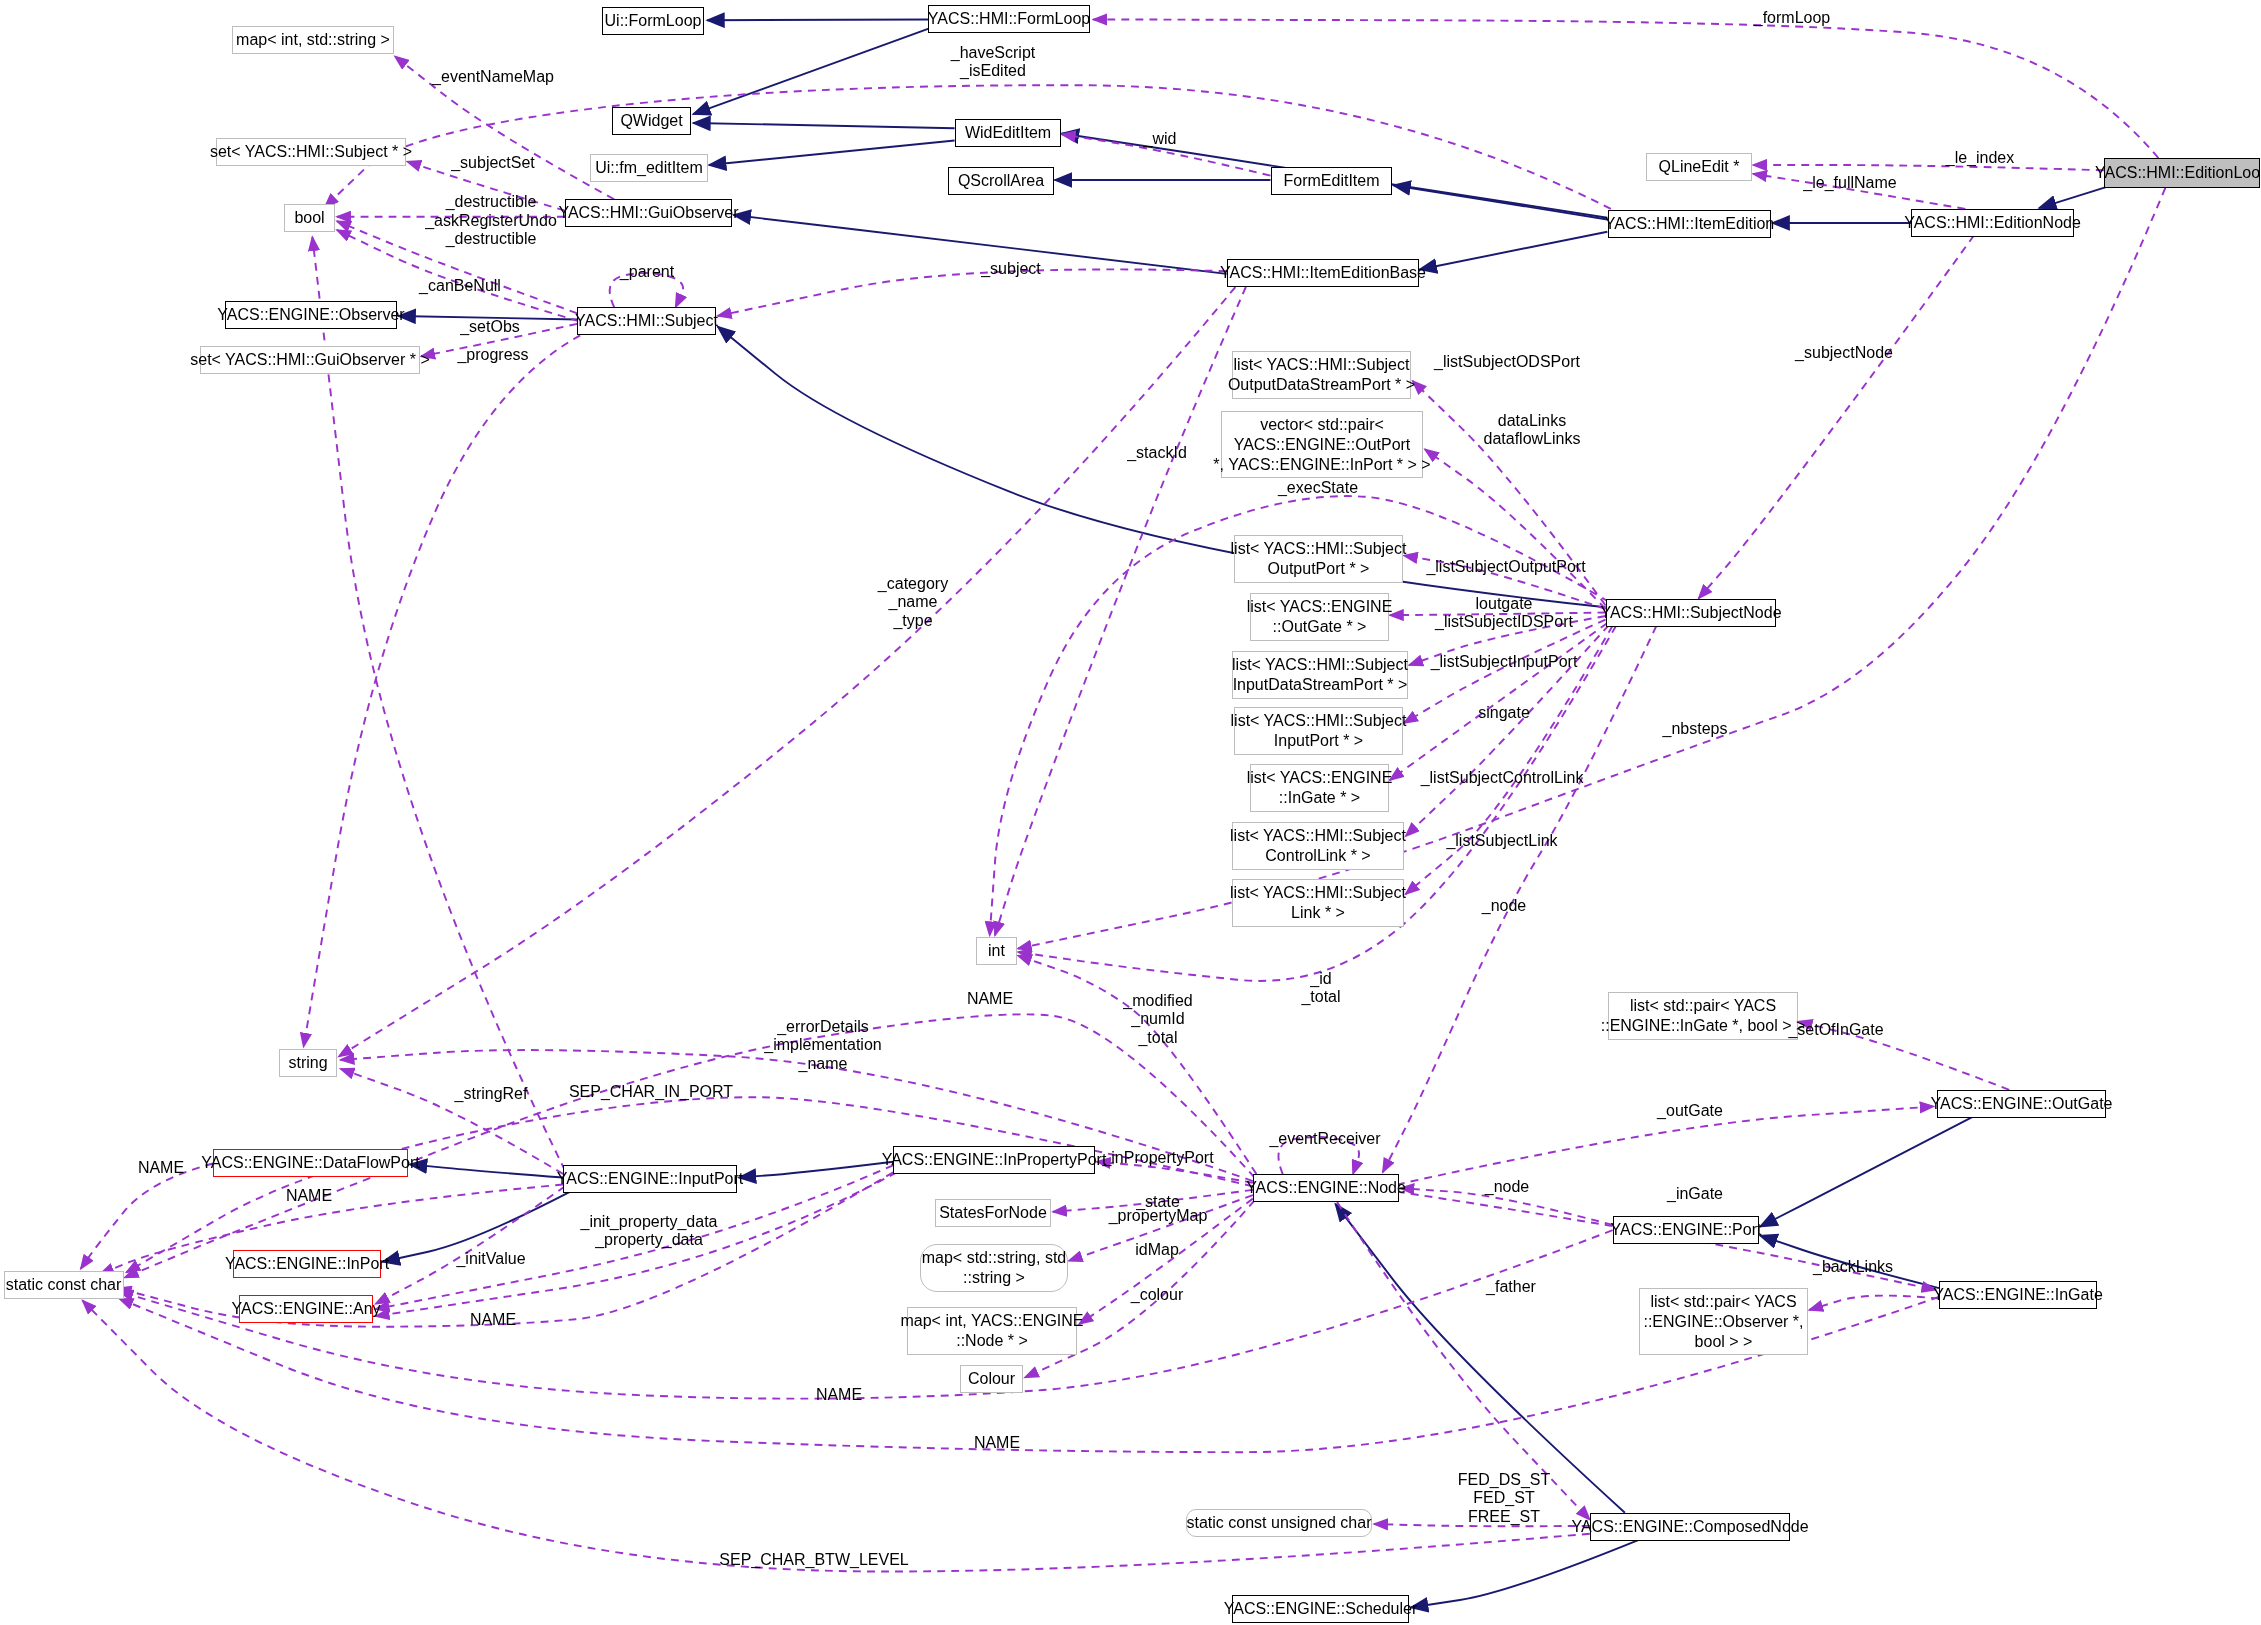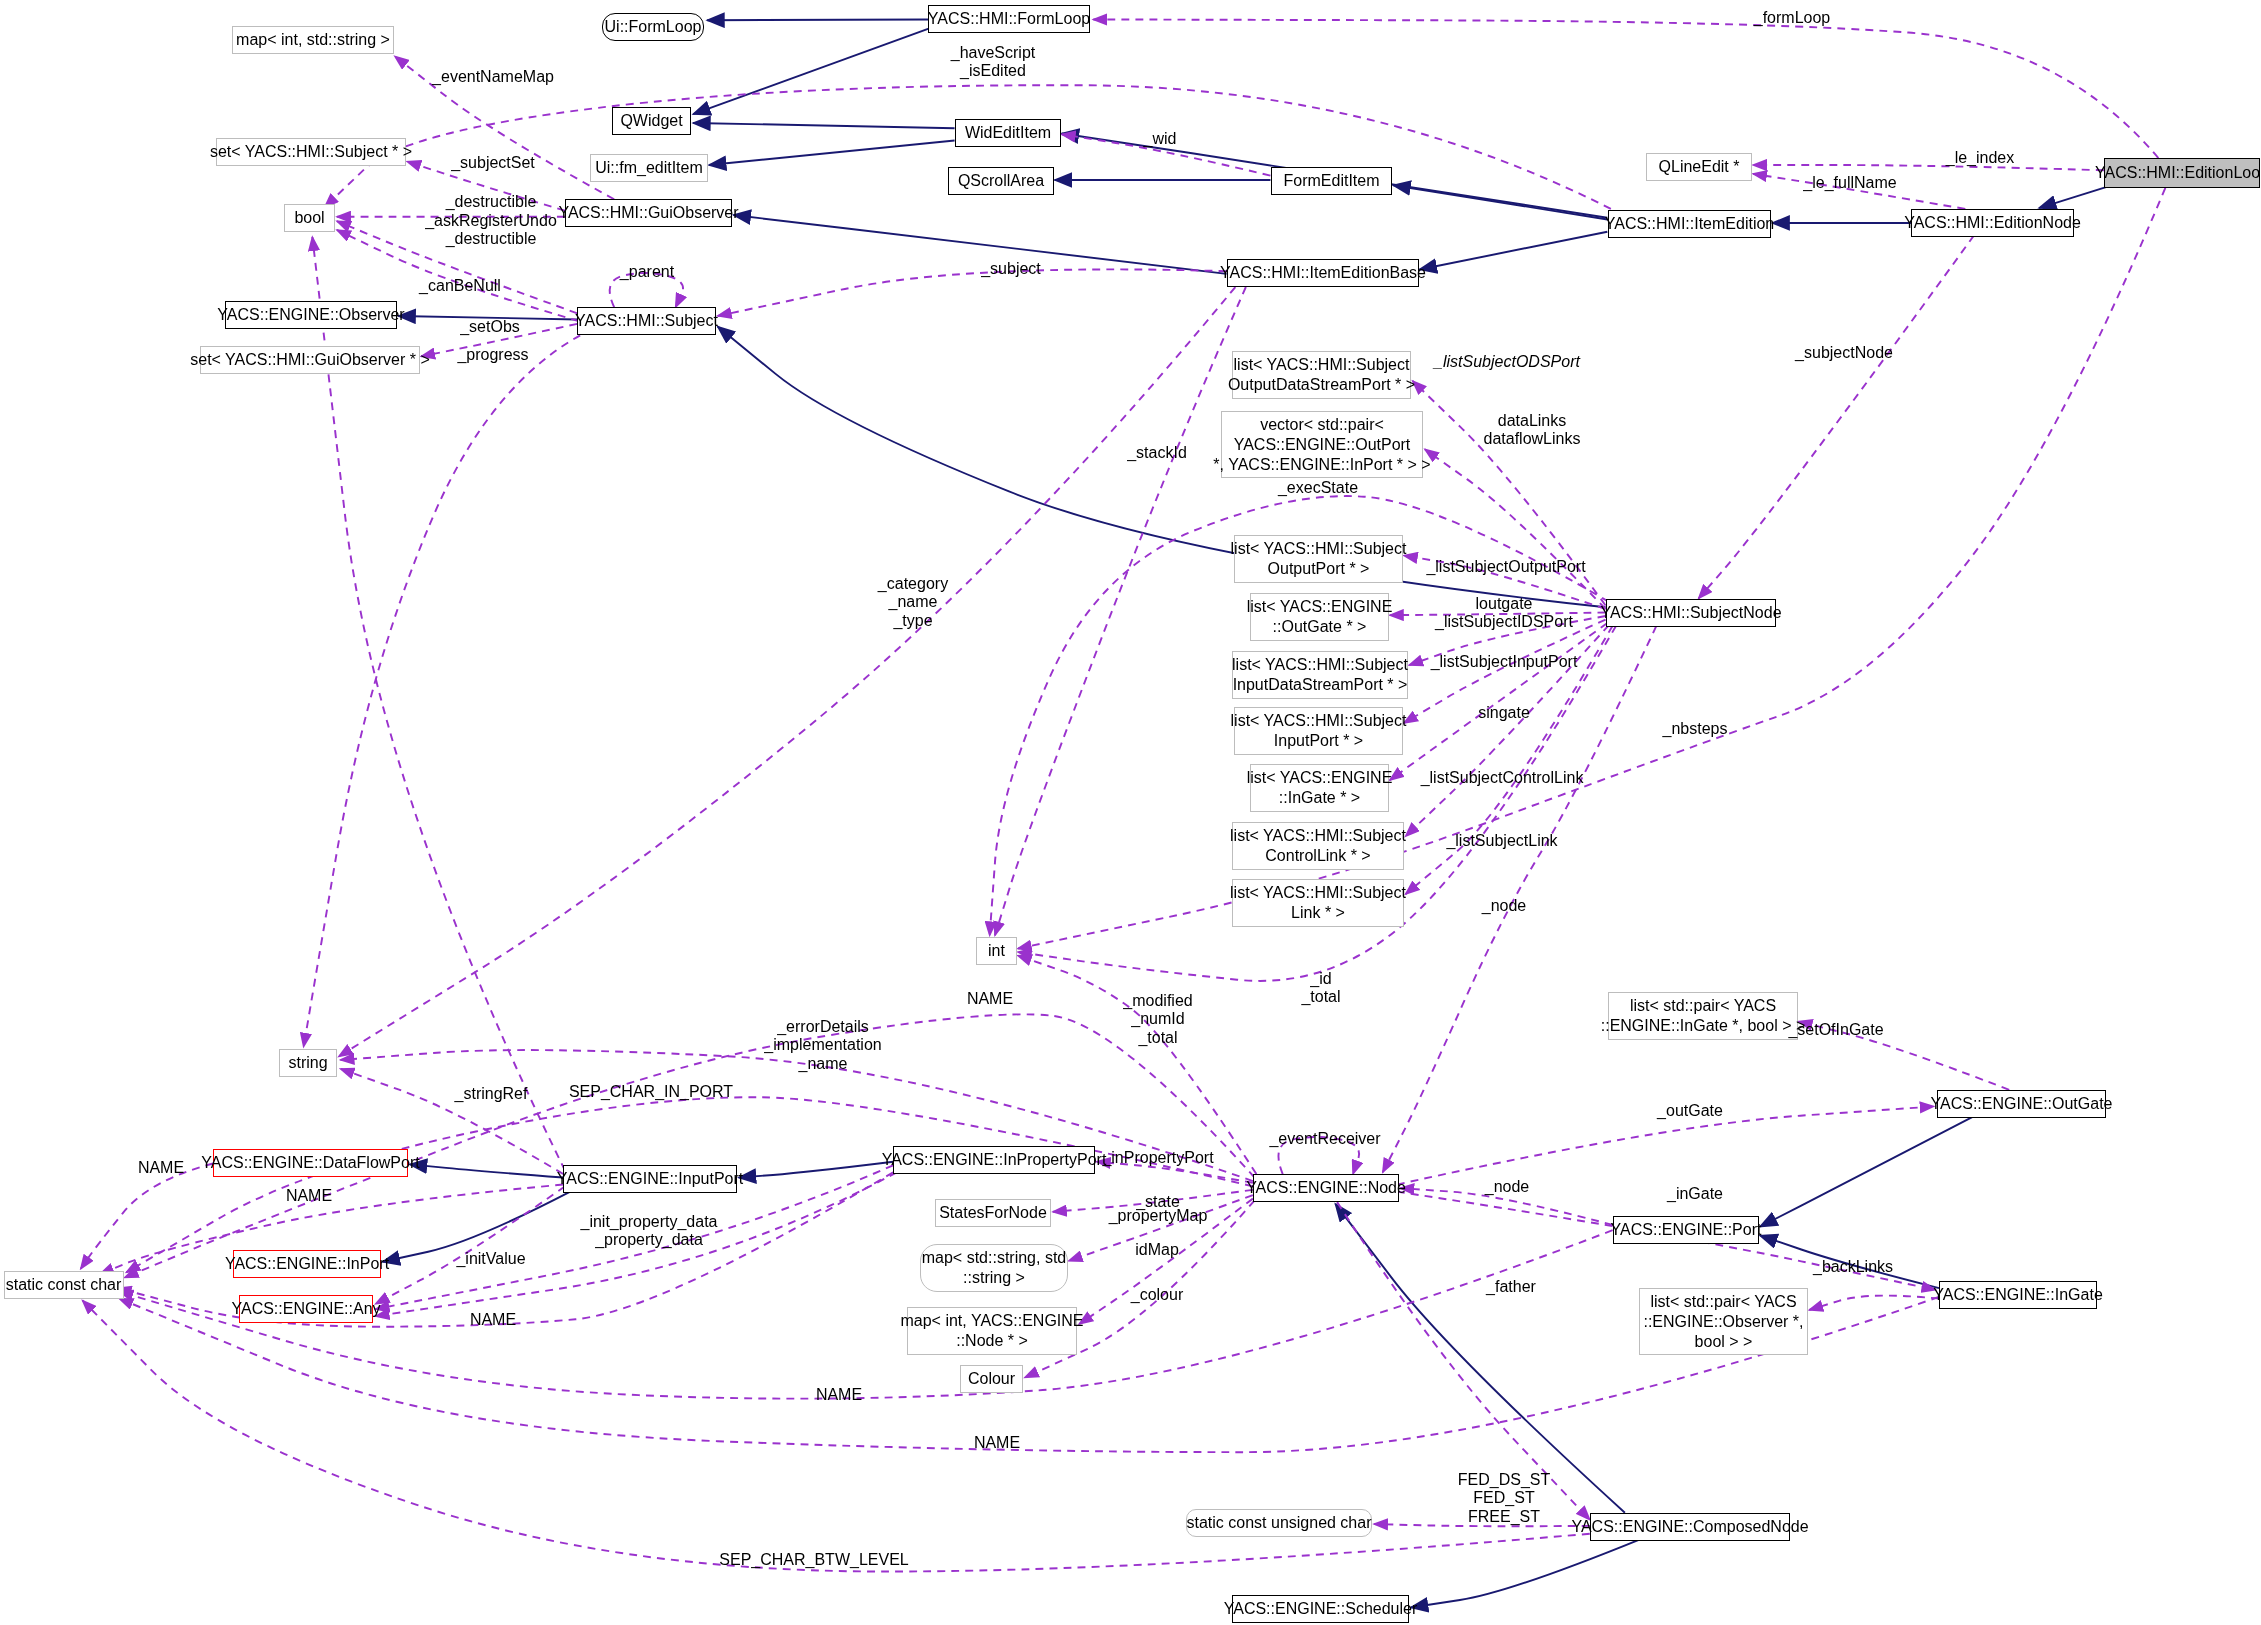--- a/index.html
+++ b/index.html
@@ -106,21 +106,21 @@
         <path d="M1022,1336 Q830,1440 629,1470 L428,1500" class="use" stroke="#9a32cd" stroke-width="2.2" stroke-dasharray="9,7" marker-end="url(#arrow-use)"></path>
         <path d="M243,1326 Q170,1345 140,1382.5 Q110,1420 101,1433 L92,1446" class="use" stroke="#9a32cd" stroke-width="2.2" stroke-dasharray="9,7" marker-end="url(#arrow-use)"></path>
         <path d="M642,1350 Q420,1370 300,1397.5 Q180,1425 147,1438.5 L114,1452" class="use" stroke="#9a32cd" stroke-width="2.2" stroke-dasharray="9,7" marker-end="url(#arrow-use)"></path>
         <path d="M1838,1402 Q1400,1570 1178,1585 Q956,1600 728,1590 Q500,1580 318,1526 L136,1472" class="use" stroke="#9a32cd" stroke-width="2.2" stroke-dasharray="9,7" marker-end="url(#arrow-use)"></path>
         <path d="M2210,1478 Q1700,1655 1418,1655 Q1136,1655 818,1642.5 Q500,1630 318,1555 L136,1480" class="use" stroke="#9a32cd" stroke-width="2.2" stroke-dasharray="9,7" marker-end="url(#arrow-use)"></path>
         <path d="M1018,1336 Q750,1495 656,1503.5 Q562,1512 431,1512 Q300,1512 217,1490 L134,1468" class="use" stroke="#9a32cd" stroke-width="2.2" stroke-dasharray="9,7" marker-end="url(#arrow-use)"></path>
       </g>
   </svg>
   <div id="nodes-layer">
       <div class="node thin" style="left: 232px; top: 26px; width: 160px; height: 26px;"><div>map&lt; int, std::string &gt;</div></div>
-      <div class="node bold" style="left: 602px; top: 13px; width: 100px; height: 26px; border-radius: 13px;"><div>Ui::FormLoop</div></div>
+      <div class="node bold" style="left: 602px; top: 7px; width: 100px; height: 26px;"><div>Ui::FormLoop</div></div>
       <div class="node bold" style="left: 928px; top: 5.3px; width: 160px; height: 26px;"><div>YACS::HMI::FormLoop</div></div>
       <div class="node bold" style="left: 612px; top: 107px; width: 77px; height: 26px;"><div>QWidget</div></div>
       <div class="node bold" style="left: 955px; top: 119px; width: 104px; height: 26px;"><div>WidEditItem</div></div>
       <div class="node thin" style="left: 590px; top: 154px; width: 116px; height: 26px;"><div>Ui::fm_editItem</div></div>
       <div class="node bold" style="left: 948px; top: 167px; width: 104px; height: 26px;"><div>QScrollArea</div></div>
       <div class="node bold" style="left: 1271px; top: 167px; width: 119px; height: 26px;"><div>FormEditItem</div></div>
       <div class="node thin" style="left: 216px; top: 138px; width: 188px; height: 26px;"><div>set&lt; YACS::HMI::Subject * &gt;</div></div>
       <div class="node thin" style="left: 1646px; top: 153px; width: 104px; height: 26px;"><div>QLineEdit *</div></div>
       <div class="node highlight" style="left: 2104px; top: 158px; width: 154px; height: 28px;"><div>YACS::HMI::EditionLoop</div></div>
       <div class="node thin" style="left: 284px; top: 204px; width: 49px; height: 26px;"><div>bool</div></div>
@@ -172,21 +172,21 @@
       <div class="edge-label" style="left: 491px; top: 193px;"><div>_destructible</div></div>
       <div class="edge-label" style="left: 491px; top: 212px;"><div>_askRegisterUndo</div><div>_destructible</div></div>
       <div class="edge-label" style="left: 1980px; top: 149px;"><div>_le_index</div></div>
       <div class="edge-label" style="left: 1850px; top: 174px;"><div>_le_fullName</div></div>
       <div class="edge-label" style="left: 1011px; top: 260px;"><div>_subject</div></div>
       <div class="edge-label" style="left: 460px; top: 277px;"><div>_canBeNull</div></div>
       <div class="edge-label" style="left: 647px; top: 263px;"><div>_parent</div></div>
       <div class="edge-label" style="left: 490px; top: 318px;"><div>_setObs</div></div>
       <div class="edge-label" style="left: 493px; top: 346px; text-align: right;"><div>_progress</div></div>
       <div class="edge-label" style="left: 1844px; top: 344px;"><div>_subjectNode</div></div>
-      <div class="edge-label" style="left: 1507px; top: 353px; font-style: italic;"><div>_listSubjectODSPort</div></div>
+      <div class="edge-label" style="left: 1507px; top: 353px;"><div>_listSubjectODSPort</div></div>
       <div class="edge-label" style="left: 1532px; top: 412px;"><div>dataLinks</div><div>dataflowLinks</div></div>
       <div class="edge-label" style="left: 1157px; top: 444px;"><div>_stackId</div></div>
       <div class="edge-label" style="left: 1318px; top: 479px;"><div>_execState</div></div>
       <div class="edge-label" style="left: 913px; top: 575px;"><div>_category</div><div>_name</div><div>_type</div></div>
       <div class="edge-label" style="left: 1506px; top: 558px;"><div>_listSubjectOutputPort</div></div>
       <div class="edge-label" style="left: 1504px; top: 595px;"><div>loutgate</div><div>_listSubjectIDSPort</div></div>
       <div class="edge-label" style="left: 1504px; top: 653px;"><div>_listSubjectInputPort</div></div>
       <div class="edge-label" style="left: 1504px; top: 704px;"><div>singate</div></div>
       <div class="edge-label" style="left: 1695px; top: 720px;"><div>_nbsteps</div></div>
       <div class="edge-label" style="left: 1502px; top: 769px;"><div>_listSubjectControlLink</div></div>

